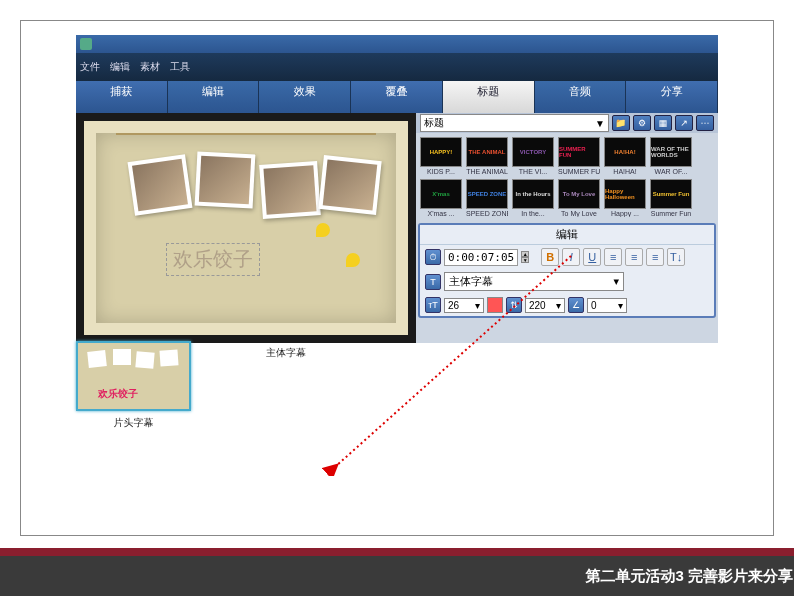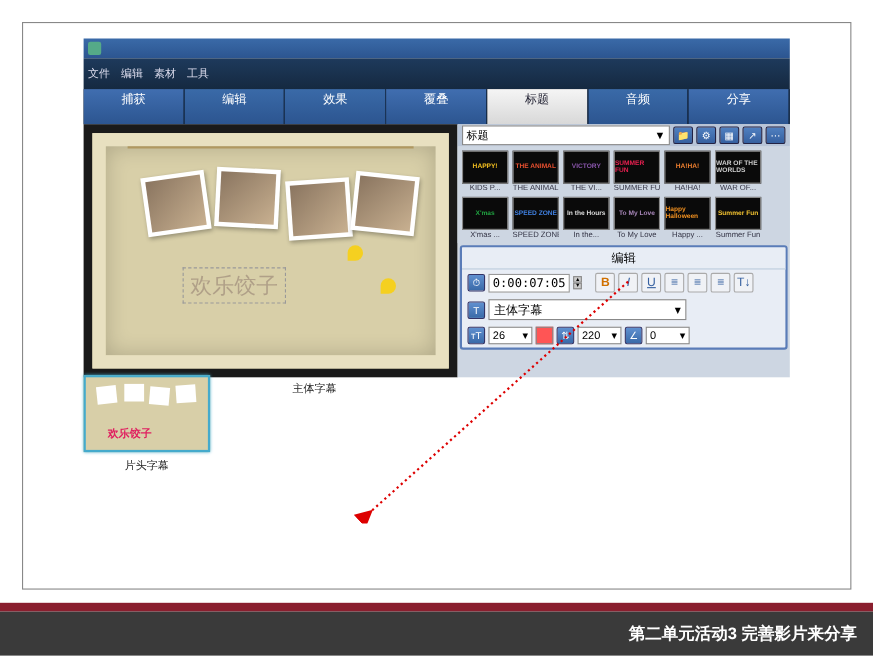--- a/index.html
+++ b/index.html
@@ -47,21 +47,21 @@
 .fontsel{width:180px;background:#fff;border:1px solid #888;font-size:11px;padding:1px 4px;display:flex;justify-content:space-between;align-items:center}
 .numsel{width:40px;background:#fff;border:1px solid #888;font-size:10px;padding:1px 3px;display:flex;justify-content:space-between;align-items:center}
 .swatch{width:16px;height:16px;background:#f55;border:1px solid #888}
 .thumbrow{position:absolute;top:320px;left:55px;display:flex;gap:75px}
 .tgroup{text-align:center}
 .tgroup .mini{width:115px;height:70px;background:#d8cfa8;border:2px solid #4ac;box-shadow:0 0 3px #4ac;position:relative}
 .tgroup .mini .mp{position:absolute;background:#fff;width:18px;height:16px}
 .tgroup .lbl{font-size:10px;margin-top:5px;color:#222}
 .arrow{position:absolute;pointer-events:none}
 .footer-bar{position:absolute;bottom:40px;left:0;right:0;height:8px;background:#8a1e2e}
-.footer{position:absolute;bottom:0;left:0;right:0;height:40px;background:#3a3a3a;color:#fff;display:flex;align-items:center;justify-content:flex-end;padding:0 15px;font-size:15px;font-weight:bold}
+.footer{position:absolute;bottom:0;left:0;right:0;height:40px;background:#3a3a3a;color:#fff;display:flex;align-items:center;justify-content:flex-end;padding:0 1px;font-size:15px;font-weight:bold}
 </style>
 </head>
 <body>
 
 <div class="slide">
   <div style="position:absolute;top:14px;left:55px;right:55px">
     <div class="titlebar">
       <div class="icon"></div>
     </div>
     <div class="menubar">

